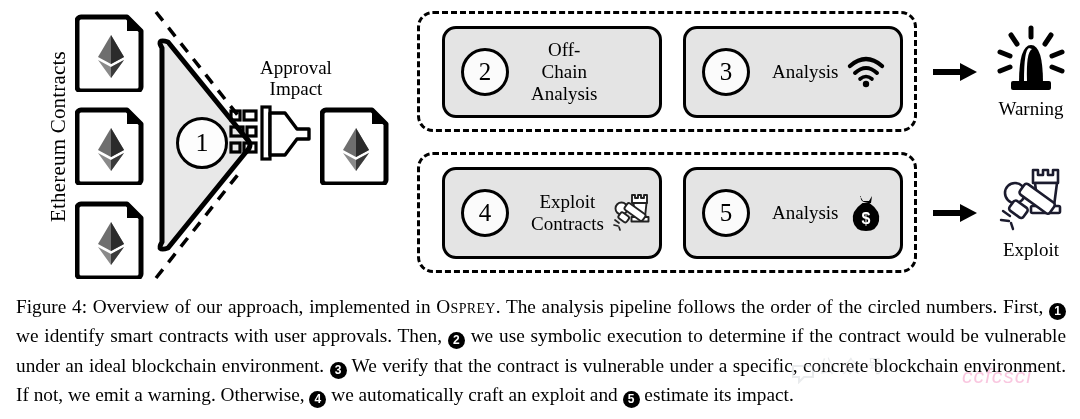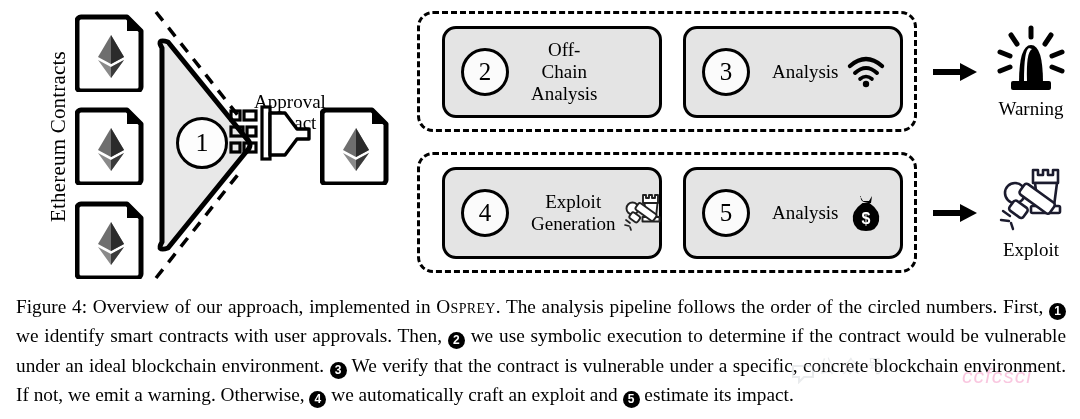--- a/index.html
+++ b/index.html
@@ -45,26 +45,25 @@
     border-radius: 50%;
     background: #fdfdfd;
     display: flex; align-items: center; justify-content: center;
     font-size: 26px; font-weight: 400;
     font-family: "Liberation Serif", serif;
   }
 
   
   #approval-filter-label {
     position: absolute;
-    left: 230px; top: 57px;
+    left: 236px; top: 57px;
     width: 120px;
     text-align: center;
     font-size: 19px;
     line-height: 1.12;
-    margin-top: 34px;
   }
   #approval-filter-icon { position: absolute; left: 229px; top: 105px; }
 
   
   #output-doc { position: absolute; left: 320px; top: 105px; }
 
   
   #dash-guides { position: absolute; left: 140px; top: 0; }
 
   
@@ -301,21 +300,21 @@
       </svg>
     </div>
   </div>
 
   <div id="group-exploit" class="stage-group"></div>
 
   <div id="box-exploit" class="stage-box">
     <div class="stage-num">4</div>
     <div class="stage-label">
       <span class="ln">Exploit</span>
-      <span class="ln">Generation</span>
+      <span class="ln">Contracts</span>
     </div>
     <div class="stage-icon">
       <svg width="42" height="42" viewBox="0 0 42 42">
         <g stroke="#222" stroke-width="1.9" fill="#fff" stroke-linejoin="round">
           <path d="M22 3 h3 v3 h3 v-3 h3 v3 h3 v-3 h3 v8 h-15 z"></path>
           <path d="M23.5 11 h13 l-1.5 14 h-10 z"></path>
           <rect x="21.5" y="25" width="17" height="4.5"></rect>
         </g>
         <g stroke="#222" stroke-width="1.9" fill="#fff" stroke-linejoin="round">
           <circle cx="11.5" cy="16.5" r="6"></circle>

